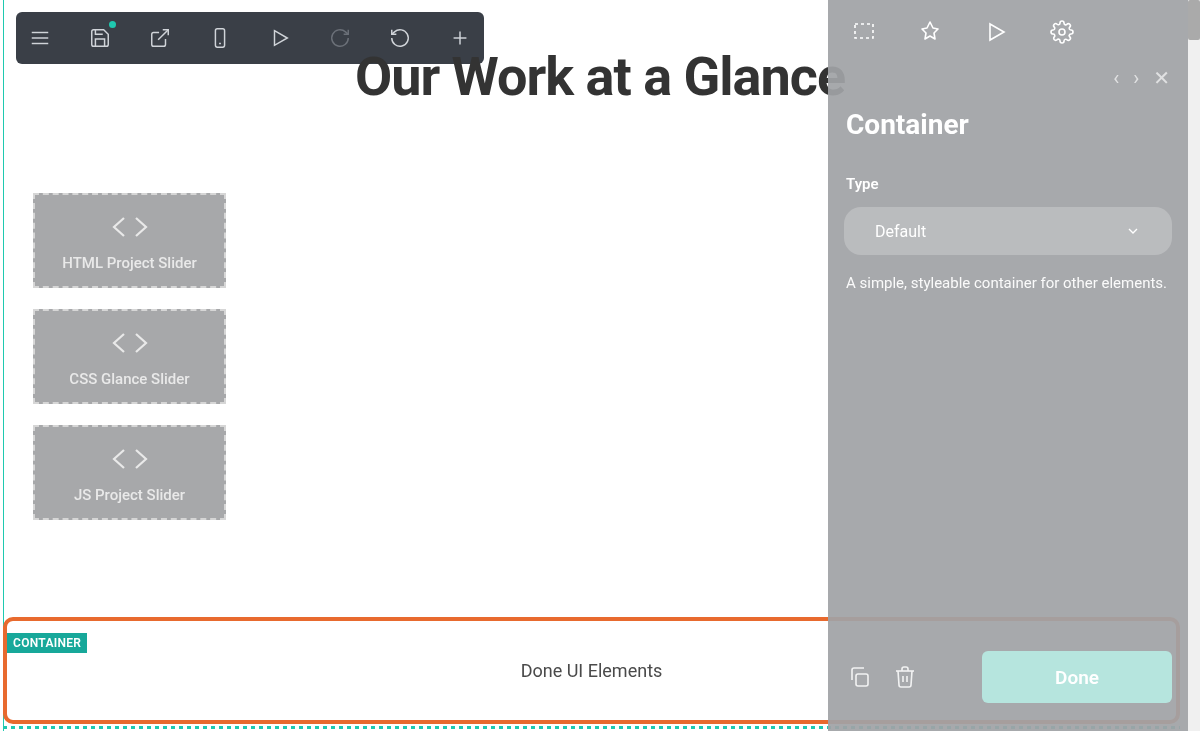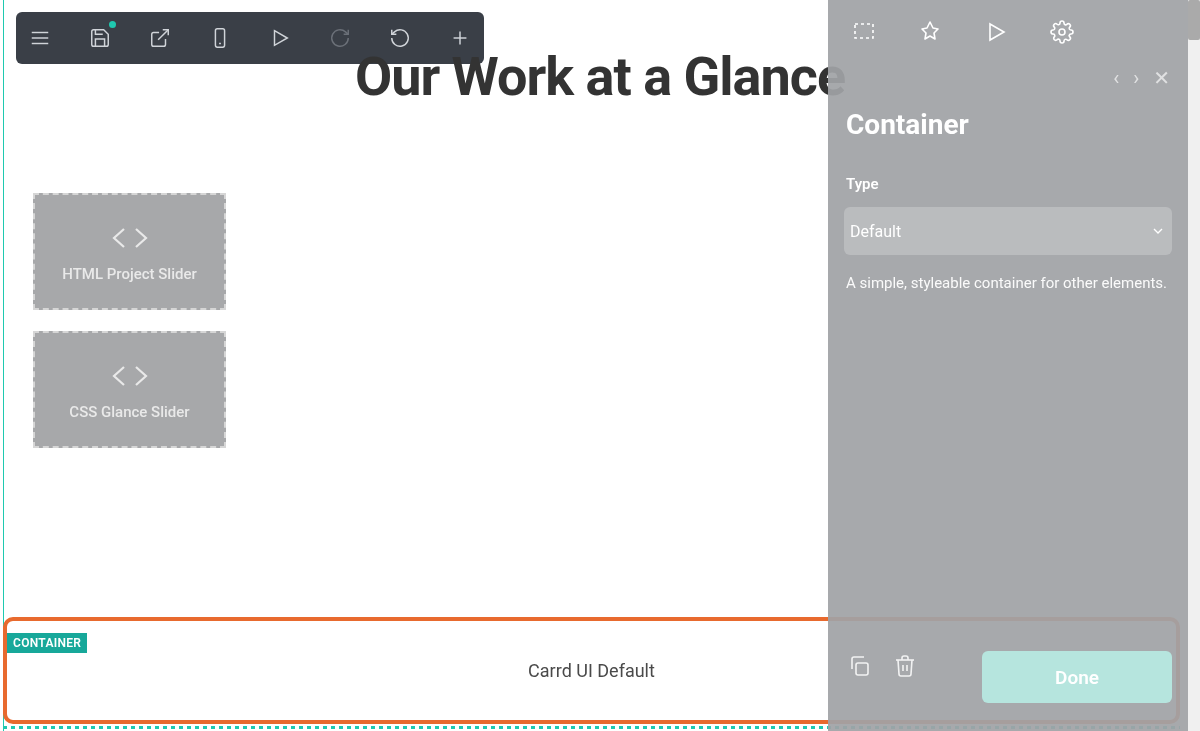--- a/index.html
+++ b/index.html
@@ -84,21 +84,21 @@
 .element-stack {
   position: absolute;
   top: 193px;
   left: 33px;
   display: flex;
   flex-direction: column;
   gap: 21px;
 }
 .element-card {
   width: 193px;
-  height: 117px;
+  height: 95px;
   background: #a7a8aa;
   border: 2px dashed #d6d6d6;
   display: flex;
   flex-direction: column;
   align-items: center;
   justify-content: center;
   gap: 10px;
   color: #e9e9e9;
 }
 .element-card svg { width: 48px; height: 34px; stroke: #e9e9e9; fill: none; stroke-width: 2.2; }
@@ -190,25 +190,25 @@
   font-size: 15px;
   font-weight: 600;
   margin-bottom: 14px;
   padding-left: 2px;
 }
 
 .panel-select {
   width: 100%;
   height: 48px;
   background: rgba(255,255,255,0.22);
-  border-radius: 6px;
+  border-radius: 17px;
   display: flex;
   align-items: center;
   justify-content: space-between;
-  padding: 0 6px;
+  padding: 0 31px;
   color: #fff;
   font-size: 16px;
   cursor: pointer;
   margin-bottom: 18px;
 }
 .panel-select svg { width: 16px; height: 16px; stroke: #fff; fill: none; stroke-width: 2; }
 
 .panel-help {
   color: #fff;
   font-size: 15px;
@@ -217,20 +217,21 @@
   padding-left: 2px;
 }
 
 
 .panel-actions {
   position: absolute;
   bottom: 28px;
   left: 16px;
   right: 16px;
   display: flex;
+  align-items: center;
   gap: 16px;
 }
 .panel-action-icon {
   width: 30px;
   height: 30px;
   display: flex;
   align-items: center;
   justify-content: center;
   cursor: pointer;
 }
@@ -340,25 +341,32 @@
       </svg>
     <span>HTML Project Slider</span>
   </div>
   <div class="element-card">
     <svg viewBox="0 0 48 34">
         <polyline points="18 8 8 17 18 26"></polyline>
         <polyline points="30 8 40 17 30 26"></polyline>
       </svg>
     <span>CSS Glance Slider</span>
   </div>
+  <div class="element-card">
+    <svg viewBox="0 0 48 34">
+        <polyline points="18 8 8 17 18 26"></polyline>
+        <polyline points="30 8 40 17 30 26"></polyline>
+      </svg>
+    <span>JS Project Slider</span>
+  </div>
 </div>
 
 <div class="highlight-region">
   <span class="highlight-label">CONTAINER</span>
-  <span class="highlight-text">Carrd UI Default</span>
+  <span class="highlight-text">Done UI Elements</span>
 </div>
 
 <div class="side-panel">
   <div class="panel-tabs">
     <div class="panel-tab active">
       <svg viewBox="0 0 24 24">
           <rect x="3" y="4" width="18" height="14" stroke-dasharray="3 3"></rect>
         </svg>
     </div>
     <div class="panel-tab">

